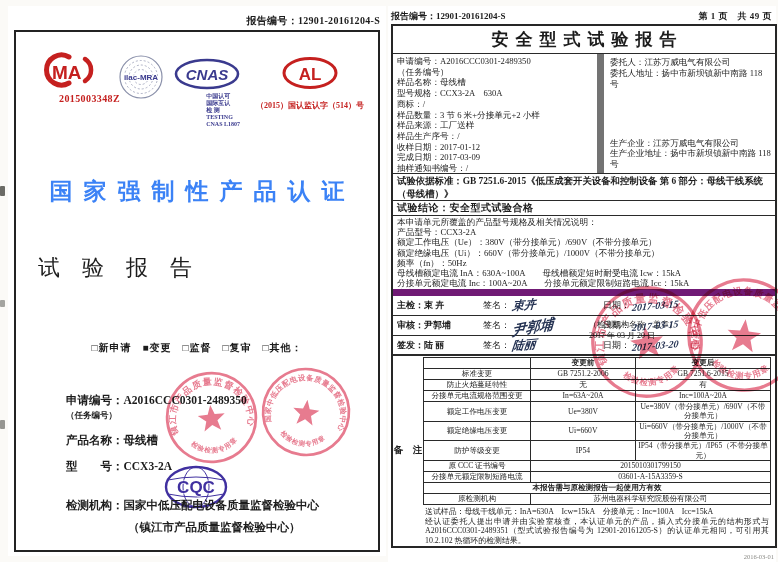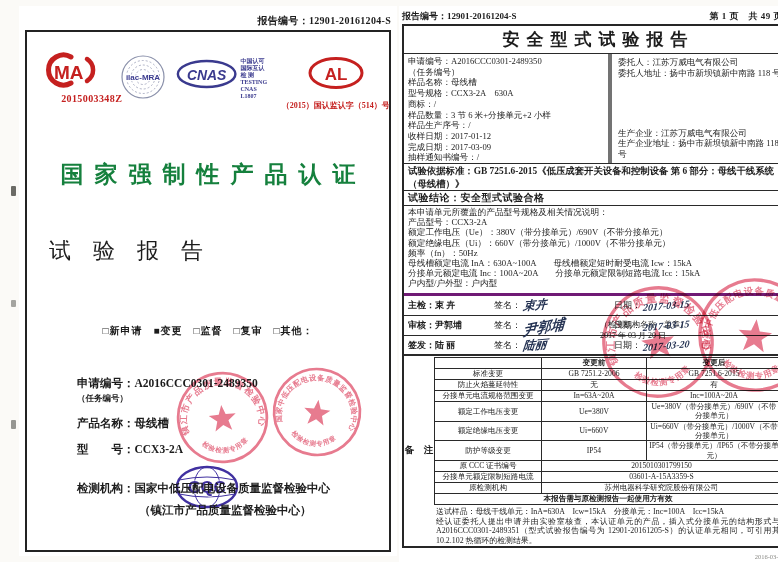--- a/index.html
+++ b/index.html
@@ -3,39 +3,39 @@
 <meta charset="utf-8">
 <style>
   html,body{margin:0;padding:0;}
   body{
     width:778px;height:562px;position:relative;overflow:hidden;
     background:#fbfaf7;
     font-family:"Liberation Serif","DejaVu Serif",serif;
     color:#1c1c1c;
     -webkit-font-smoothing:antialiased;
   }
-  .canvas{position:absolute;inset:0;margin-left:11px;}
+  .canvas{position:absolute;inset:0;}
   .artifact{position:absolute;left:0;width:5px;background:#6b6b66;border-radius:1px;}
   .art1{top:186px;height:10px;}
   .art2{top:300px;height:7px;opacity:.6;}
   .art3{top:420px;height:9px;opacity:.7;}
 
   
   .lp{position:absolute;left:8px;top:6px;width:378px;height:550px;background:#fff;}
   .lp-repno{position:absolute;top:8px;right:6px;font-size:10px;font-weight:bold;letter-spacing:.3px;}
   .lp-border{position:absolute;left:6px;top:24px;width:362px;height:518px;border:2px solid #232323;background:#fff;}
   .logo-row{margin-top:20px;display:flex;justify-content:center;align-items:flex-start;gap:10px;}
   .logo-cma{text-align:center;width:84px;}
   .cma-num{font-size:10px;font-weight:bold;color:#c5201f;margin-top:1px;letter-spacing:.4px;padding-left:35px;}
   .logo-ilac{width:46px;margin-top:2px;}
-  .logo-cnas{display:flex;align-items:flex-start;gap:3px;margin-top:6px;}
+  .logo-cnas{display:flex;align-items:flex-end;gap:3px;margin-top:6px;flex-direction:column;}
   .cnas-cap{font-size:6px;line-height:7px;color:#3a3a8e;font-weight:bold;text-align:left;}
   .logo-al{text-align:center;width:120px;margin-top:4px;}
   .al-cap{font-size:8px;font-weight:bold;color:#c5201f;margin-top:6px;white-space:nowrap;}
-  .lp-title{margin-top:48px;text-align:center;font-size:23px;letter-spacing:11px;font-weight:600;color:#15803d;text-indent:11px;}
+  .lp-title{margin-top:48px;text-align:center;font-size:23px;letter-spacing:11px;font-weight:600;color:#3b82f6;text-indent:11px;}
   .lp-subtitle{margin-top:46px;text-align:left;font-size:22px;letter-spacing:22px;font-weight:400;text-indent:22px;}
   .lp-apply{margin-top:58px;text-align:center;font-size:10px;font-weight:bold;letter-spacing:1px;}
   .lp-fields{margin:38px 0 0 50px;font-size:11.5px;font-weight:600;}
   .lp-line{white-space:nowrap;}
   .lp-task{font-size:8.5px;margin-top:2px;}
   .lp-line.m{margin-top:11px;}
   .lp-agency{margin:24px 0 0 50px;font-size:11.5px;font-weight:600;position:relative;z-index:1;}
   .lp-agency2{margin-top:7px;padding-left:62px;}
   .lp .stampA{position:absolute;left:148px;top:338px;width:95px;height:95px;transform:rotate(-6deg);}
   .lp .stampB{position:absolute;left:244px;top:334px;width:92px;height:92px;transform:rotate(7deg);}
@@ -51,24 +51,24 @@
   .stamp .bot{fill:currentColor;font-size:8.5px;font-weight:bold;letter-spacing:1px;text-anchor:middle;}
 
   
   .rp{position:absolute;left:388px;top:6px;width:388px;height:556px;background:#fff;}
   .rp-repno{position:absolute;left:3px;top:4px;font-size:9px;font-weight:bold;}
   .rp-pageno{position:absolute;right:4px;top:4px;font-size:9px;font-weight:bold;letter-spacing:.5px;}
   .rp-border{position:absolute;left:3px;top:18px;width:382px;height:520px;border:2px solid #262626;background:#fff;display:flex;flex-direction:column;}
   .rp-title{height:27px;line-height:27px;text-align:center;font-size:17px;font-weight:bold;letter-spacing:7px;border-bottom:1.5px solid #2a2a2a;text-indent:7px;}
   .rp-info{height:119px;display:flex;border-bottom:1px solid #2a2a2a;font-size:8.6px;}
   .rp-info-l{width:197px;padding:2px 3px 0 4px;line-height:10.7px;white-space:nowrap;overflow:hidden;}
-  .rp-info-r{flex:1;border-left:4px solid #737373;padding:3px 3px 3px 6px;display:flex;flex-direction:column;justify-content:space-between;line-height:10.8px;}
+  .rp-info-r{flex:1;border-left:7px solid #737373;padding:3px 3px 3px 6px;display:flex;flex-direction:column;justify-content:space-between;line-height:10.8px;}
   .rp-standard{height:26px;padding:1px 4px 0 4px;font-size:9.4px;line-height:12.5px;border-bottom:1px solid #2a2a2a;font-weight:600;}
   .rp-conclusion{height:14px;line-height:14px;padding:0 4px;font-size:10px;font-weight:bold;border-bottom:1px solid #2a2a2a;letter-spacing:.5px;}
-  .rp-coverage{height:103px;padding:1px 4px 0 4px;font-size:8.7px;line-height:10.2px;border-bottom:3px solid #701a75;white-space:nowrap;overflow:hidden;}
+  .rp-coverage{height:103px;padding:1px 4px 0 4px;font-size:8.7px;line-height:10.2px;border-bottom:7px solid #701a75;white-space:nowrap;overflow:hidden;}
   .rp-sigs{position:relative;height:58px;border-bottom:1px solid #2a2a2a;font-size:9px;}
   .sig-row{display:flex;align-items:center;height:19px;border-bottom:1px solid #2a2a2a;padding:0 4px;}
   .sig-row:last-child{border-bottom:none;height:18px;}
   .sig-role{width:86px;font-weight:600;}
   .sig-mid{width:120px;display:flex;align-items:center;}
   .sig-date{flex:1;display:flex;align-items:center;}
   .hand{font-style:italic;color:#253353;display:inline-block;transform:rotate(-5deg) skewX(-10deg);font-size:12px;font-weight:bold;margin-left:2px;position:relative;z-index:2;}
   .hand.big{font-size:14px;transform:rotate(-10deg) skewX(-14deg);top:2px;}
   .hand.date{font-size:10px;}
   .stamp-note{position:absolute;left:196px;top:23px;font-size:8px;line-height:11px;z-index:1;white-space:nowrap;}
@@ -204,20 +204,21 @@
       <div class="rp-title">安全型式试验报告</div>
 
       <div class="rp-info">
         <div class="rp-info-l">
           <div>申请编号：A2016CCC0301-2489350</div>
           <div>（任务编号）</div>
           <div>样品名称：母线槽</div>
           <div>型号规格：CCX3-2A　630A</div>
           <div>商标：/</div>
           <div>样品数量：3 节 6 米+分接单元+2 小样</div>
+          <div>样品来源：工厂送样</div>
           <div>样品生产序号：/</div>
           <div>收样日期：2017-01-12</div>
           <div>完成日期：2017-03-09</div>
           <div>抽样通知书编号：/</div>
         </div>
         <div class="rp-info-r">
           <div>
             <div>委托人：江苏万威电气有限公司</div>
             <div>委托人地址：扬中市新坝镇新中南路 118 号</div>
           </div>
@@ -345,25 +346,25 @@
             </div>
             <div class="rrow">
               <div class="rc lab">原 CCC 证书编号</div>
               <div class="rc spanv">2015010301799150</div>
             </div>
             <div class="rrow">
               <div class="rc lab">分接单元额定限制短路电流</div>
               <div class="rc spanv">03601-A-15A3359-S</div>
             </div>
             <div class="rrow">
+              <div class="rc notec">本报告需与原检测报告一起使用方有效</div>
+            </div>
+            <div class="rrow">
               <div class="rc lab">原检测机构</div>
               <div class="rc spanv">苏州电器科学研究院股份有限公司</div>
-            </div>
-            <div class="rrow">
-              <div class="rc notec">本报告需与原检测报告一起使用方有效</div>
             </div>
           </div>
           <div class="rp-bottom">
             <div>送试样品：母线干线单元：InA=630A　Icw=15kA　分接单元：Inc=100A　Icc=15kA</div>
             <div class="para">经认证委托人提出申请并由实验室核查，本认证单元的产品，插入式分接单元的结构形式与 A2016CCC0301-2489351（型式试验报告编号为 12901-20161205-S）的认证单元相同，可引用其 10.2.102 热循环的检测结果。</div>
           </div>
         </div>
       </div>
     </div>
 

